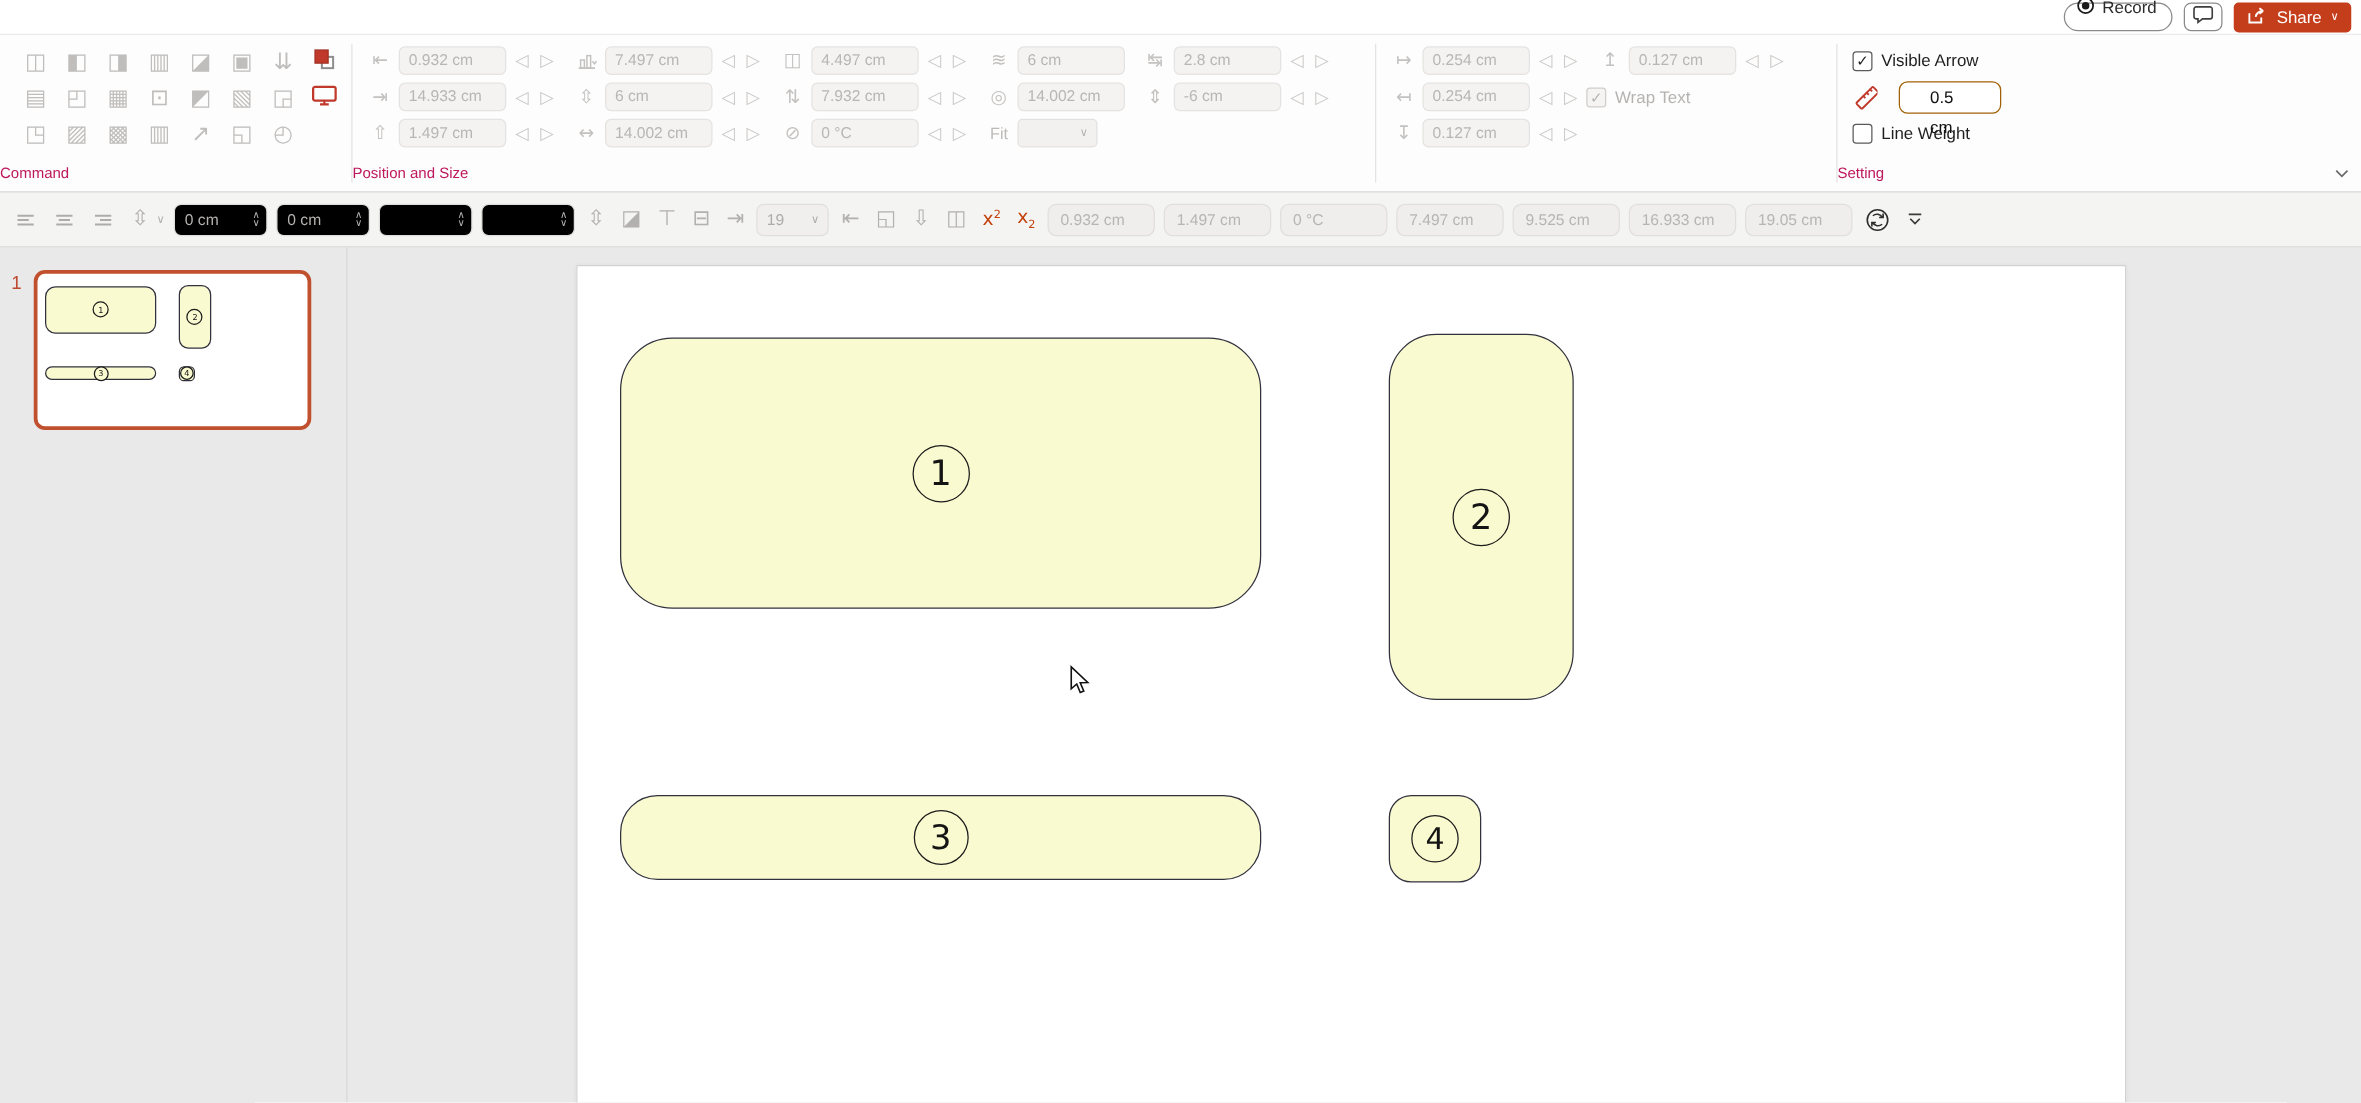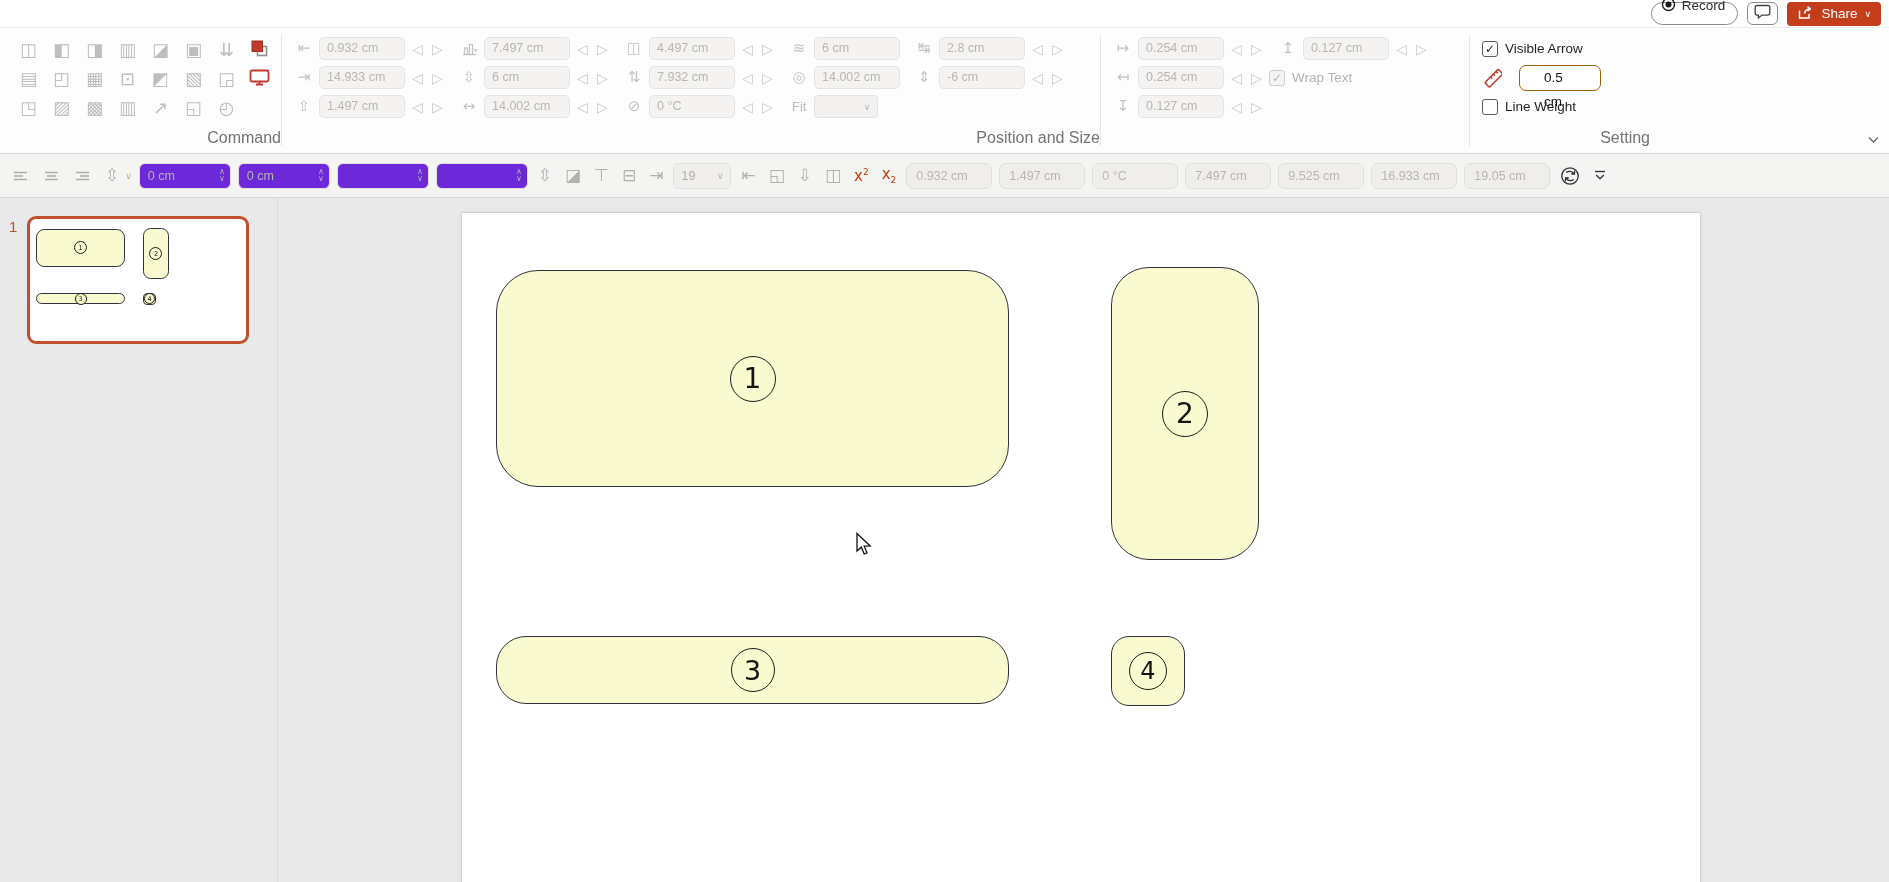--- a/index.html
+++ b/index.html
@@ -14,21 +14,21 @@
   .mright{margin-left:auto;display:flex;align-items:center;gap:9px;padding-right:8px}
   .btn-record{display:flex;align-items:center;gap:6px;border:1px solid #8a8a8a;border-radius:13px;padding:2px 12px 18px 9px;font-size:13.5px;background:#fff;height:23px}
   .btn-bubble{border:1px solid #8a8a8a;border-radius:6px;width:31px;height:23px;display:flex;align-items:center;justify-content:center;background:#fff}
   .btn-share{background:#c43e1c;color:#fff;border-radius:4px;display:flex;align-items:center;gap:7px;padding:0 10px;font-size:13.5px;height:24px}
   .share-caret{font-size:9px;font-family:"DejaVu Sans",sans-serif}
 
   
   .ribbon{height:126px;background:#fdfdfd;border-bottom:1px solid #d6d6d6;display:flex;position:relative}
   .rgroup{display:flex;flex-direction:column;flex:none}
   .rbody{flex:1;padding:6px 10px 0 12px;display:flex;align-items:flex-start}
-  .rlabel{height:24px;text-align:right;font-size:16px;color:#737373;line-height:18px;margin-top:auto}
+  .rlabel{height:24px;text-align:left;font-size:12px;color:#be185d;line-height:18px;margin-top:auto}
   .gsep{width:1px;background:#e4e4e4;margin:7px 0;flex:none}
   .cmdgrid{display:grid;grid-template-columns:repeat(8,33px);grid-auto-rows:29px;align-items:center;justify-items:center;padding-top:1px}
   .gico{font-size:18px;color:#c0bebc;line-height:1;font-family:"DejaVu Sans",sans-serif}
   .rows3{display:flex;flex-direction:column}
   .rrow{display:flex;align-items:center;height:29px;gap:5px}
   .ricon{width:20px;text-align:center;font-size:15px;color:#c4c2c0;font-family:"DejaVu Sans",sans-serif;line-height:1;flex:none;display:flex;align-items:center;justify-content:center}
   .rrow > .ricon{margin-left:9px}
   .rrow > .ricon:first-child{margin-left:0}
   .dinp{width:86px;height:23px;background:#f4f3f1;border:1px solid #e5e3e1;border-radius:5px;color:#b8b6b4;font-size:12.5px;line-height:21px;padding:0 7px;white-space:nowrap;overflow:hidden;flex:none}
   .spn{font-size:14px;color:#cbc9c7;width:15px;text-align:center;font-family:"DejaVu Sans",sans-serif;flex:none}
@@ -41,21 +41,21 @@
   .chk.dis .box{border-color:#d0cecc;color:#b5b3b1;background:#f5f4f2}
   .ainp{width:82px;height:26px;border:1px solid #a16207;border-radius:7px;background:#fff;font-size:13.5px;color:#111;padding:0 24px;line-height:24px;margin-left:12px}
   .ribcollapse{position:absolute;right:9px;bottom:4px;color:#5f5f5f}
 
   
   .tb2{height:44px;background:#f4f4f3;border-bottom:1px solid #d6d6d6;display:flex;align-items:center;gap:7px;padding:0 9px}
   .tico{color:#b3b1af;font-size:17px;font-family:"DejaVu Sans",sans-serif;padding:0 3px;line-height:1;display:flex;align-items:center}
   .tico.on{color:#c2410c;font-size:15px}
   .tico sup{font-size:9px}.tico sub{font-size:9px}
   .tcaret{font-size:9px;color:#b0aeac;font-family:"DejaVu Sans",sans-serif;margin-left:-4px}
-  .spinbox{width:92px;height:26px;background:#6d28d9;border:1px solid #e1dfdd;border-radius:6px;display:flex;align-items:center;color:#b5b3b1;font-size:12.5px;padding:0 5px 0 8px;flex:none}
+  .spinbox{width:75px;height:26px;background:#000000;border:1px solid #e1dfdd;border-radius:6px;display:flex;align-items:center;color:#b5b3b1;font-size:12.5px;padding:0 5px 0 8px;flex:none}
   .spinbox .v{flex:1;white-space:nowrap;overflow:hidden}
   .carets{display:flex;flex-direction:column;line-height:6.5px;font-size:8px;color:#b5b3b1;font-family:"DejaVu Sans",sans-serif}
   .t2inp{width:86px;height:26px;background:#efeeec;border:1px solid #e1dfdd;border-radius:7px;color:#b7b5b3;font-size:12.5px;line-height:24px;padding:0 9px;white-space:nowrap;overflow:hidden;flex:none}
   .t2sel{width:58px;height:26px;background:#f0efed;border:1px solid #e1dfdd;border-radius:6px;display:flex;align-items:center;color:#adabA9;font-size:12.5px;padding:0 7px;color:#aeacaa;flex:none}
   .t2sel .sc{margin-left:auto;font-size:9px;font-family:"DejaVu Sans",sans-serif}
 
   
   .main{height:684px;display:flex;background:#e9e9e9}
   .panel{width:278px;position:relative;border-right:1px solid #d9d9d9;flex:none}
   .snum{position:absolute;left:9px;top:20px;color:#bf4b32;font-size:15px}

